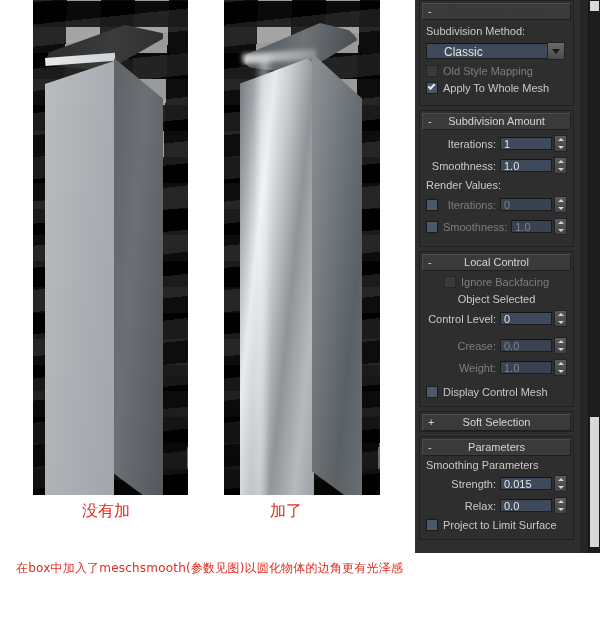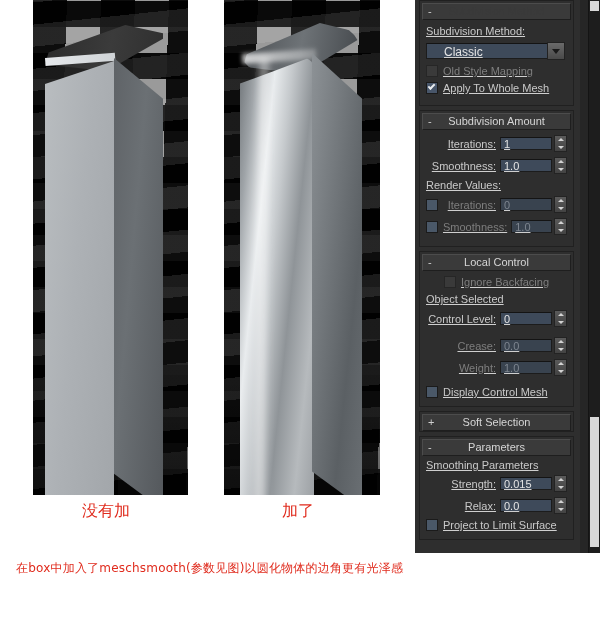--- a/index.html
+++ b/index.html
@@ -114,21 +114,21 @@
 
   
   .cap {
     position: absolute;
     color: #e02b1d;
     font-size: 16px;
     font-family: "DejaVu Sans", sans-serif;
     white-space: nowrap;
   }
   #cap-left  { left: 82px;  top: 501px; }
-  #cap-right { left: 282px; top: 501px; }
+  #cap-right { left: 270px; top: 501px; }
   #cap-bottom {
     left: 16px; top: 560px;
     font-size: 12px;
     letter-spacing: 0.2px;
   }
 
   
   #panel {
     position: absolute;
     left: 415px; top: 0;
@@ -179,27 +179,27 @@
     position: relative;
     margin: 2px 2px 0 2px;
   }
   .rollout-head .pm {
     position: absolute; left: 5px; top: 0; font-size: 11px; color: #d0d0d0;
   }
   .rollout-head.cut {
     color: #3a3a3a;
     overflow: hidden;
   }
-  .rollout-body { padding: 5px 6px 6px 6px; text-decoration: underline; }
+  .rollout-body { padding: 5px 6px 6px 6px; }
 
   .row { display: flex; align-items: center; margin-bottom: 5px; }
   .row.right { justify-content: flex-end; }
   .lbl { color: #c9c9c9; white-space: nowrap; }
   .lbl.dim { color: #7e7e7e; }
-  .lbl.center { width: 100%; text-align: left; }
+  .lbl.center { width: 100%; text-align: center; }
 
   .field {
     background: #3e4a5a;
     border: 1px solid #1c1c1c;
     border-top-color: #141414;
     color: #e4e4e4;
     height: 13px;
     line-height: 13px;
     padding: 0 3px;
     font-size: 11px;

